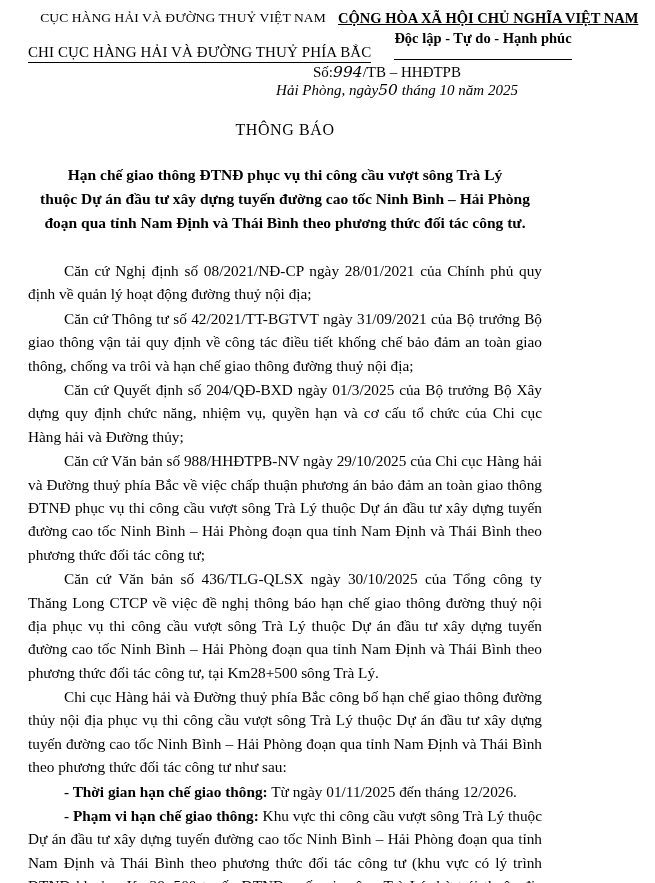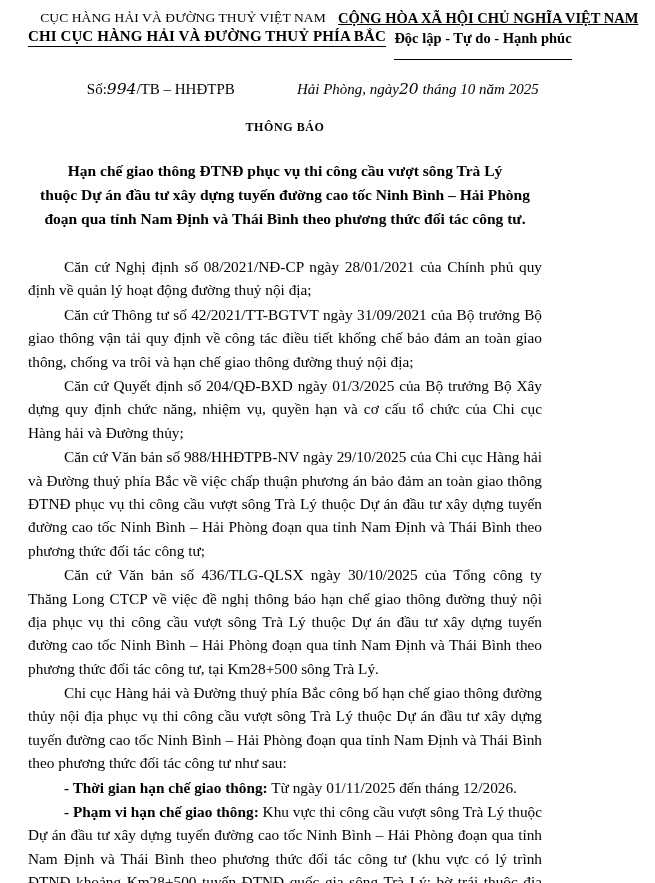--- a/index.html
+++ b/index.html
@@ -39,49 +39,49 @@
     width: 290px;
     text-align: center;
     text-decoration: underline;
   }
   .hdr-line1 {
     font-size: 13.5px;
     letter-spacing: 0.1px;
     white-space: nowrap;
   }
   .hdr-line2 {
-    font-weight: bold;
+    font-weight: normal;
     font-size: 15px;
     letter-spacing: 0.1px;
     white-space: nowrap;
     display: inline-block;
     border-bottom: 1.2px solid #000;
     padding-bottom: 1px;
-    margin-top: 2px;
+    margin-top: 18px;
   }
   .hdr-r1 {
     font-weight: bold;
     font-size: 14.5px;
     white-space: nowrap;
   }
   .hdr-r2 {
     font-weight: bold;
     font-size: 14.5px;
     display: inline-block;
     border-bottom: 1.2px solid #000;
     padding-bottom: 12px;
     margin-top: 3px;
     white-space: nowrap;
   }
 
   .row2 {
     display: flex;
+    flex-direction: column;
     justify-content: space-between;
     align-items: flex-end;
-    margin-top: 20px;
   }
   .doc-number {
     width: 310px;
     text-align: center;
     font-size: 15px;
     white-space: nowrap;
   }
   .hand {
     font-family: "DejaVu Serif", serif;
     font-style: italic;
@@ -94,22 +94,22 @@
     font-size: 15px;
     white-space: nowrap;
   }
 
   
   .title-block {
     margin-top: 22px;
     text-align: center;
   }
   .title-main {
-    font-weight: bold;
-    font-size: 12px;
+    font-weight: normal;
+    font-size: 16px;
     letter-spacing: 0.6px;
   }
   .title-sub {
     font-weight: bold;
     font-size: 15.5px;
     line-height: 1.55;
     margin-top: 24px;
     padding: 0 8px;
   }
 
@@ -145,21 +145,21 @@
       <div class="hdr-r1">CỘNG HÒA XÃ HỘI CHỦ NGHĨA VIỆT NAM</div>
       <div><span class="hdr-r2">Độc lập - Tự do - Hạnh phúc</span></div>
     </div>
   </div>
 
   <div class="row2">
     <div class="doc-number">
       <span>Số:</span><span class="hand">994</span><span>/TB – HHĐTPB</span>
     </div>
     <div class="place-date">
-      <span>Hải Phòng, ngày</span><span class="hand">20</span> <span>tháng 10 năm 2025</span>
+      <span>Hải Phòng, ngày</span><span class="hand">50</span> <span>tháng 10 năm 2025</span>
     </div>
   </div>
 
   <div class="title-block">
     <div class="title-main">THÔNG BÁO</div>
     <div class="title-sub">
       <span>Hạn chế giao thông ĐTNĐ phục vụ thi công cầu vượt sông Trà Lý</span><br>
       <span>thuộc Dự án đầu tư xây dựng tuyến đường cao tốc Ninh Bình – Hải Phòng</span><br>
       <span>đoạn qua tỉnh Nam Định và Thái Bình theo phương thức đối tác công tư.</span>
     </div>

